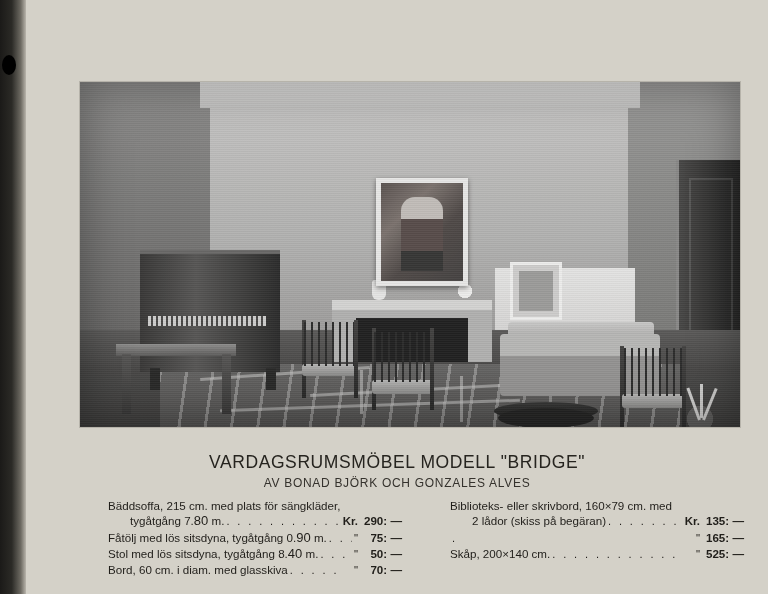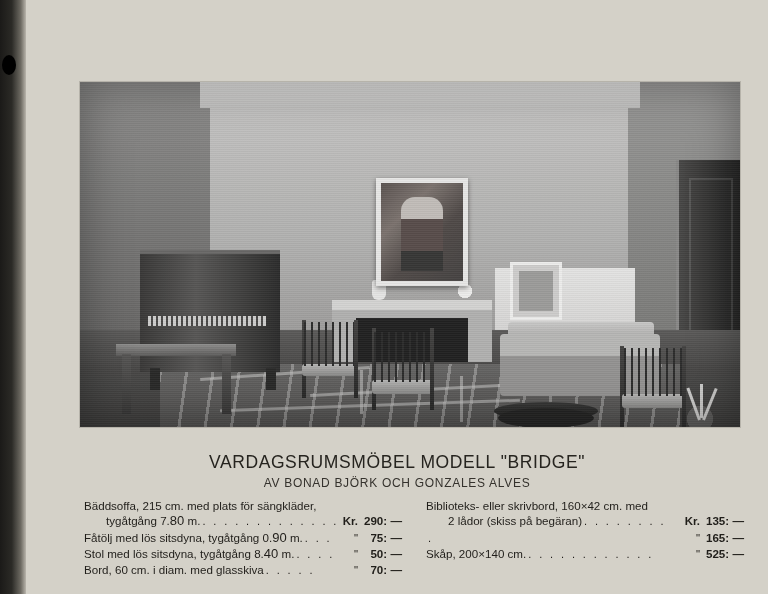--- a/index.html
+++ b/index.html
@@ -255,20 +255,21 @@
     gap: 24px;
     color: #201e1a;
   }
   .col { width: 318px; }
   .row {
     display: flex;
     align-items: baseline;
     font-size: 11.6px;
     line-height: 15.3px;
     white-space: nowrap;
+    margin-left: 24px;
   }
   .row .desc { flex: 0 0 auto; }
   .row .dots {
     flex: 1 1 auto;
     margin: 0 2px;
     overflow: hidden;
     letter-spacing: 2.4px;
     color: #201e1a;
     font-size: 11px;
   }
@@ -415,21 +416,21 @@
           <span class="dots">. . . . .</span>
           <span class="cur thin">"</span>
           <span class="amt">70: —</span>
         </div>
 
       </div>
 
       <div class="col">
 
         <div class="row">
-          <span class="desc">Biblioteks- eller skrivbord, 160×42 cm. med</span>
+          <span class="desc">Biblioteks- eller skrivbord, 160×79 cm. med</span>
         </div>
 
         <div class="row indent">
           <span class="desc">2 lådor (skiss på begäran)</span>
           <span class="dots">. . . . . . . .</span>
           <span class="cur">Kr.</span>
           <span class="amt">135: —</span>
         </div>
 
         <div class="row">

